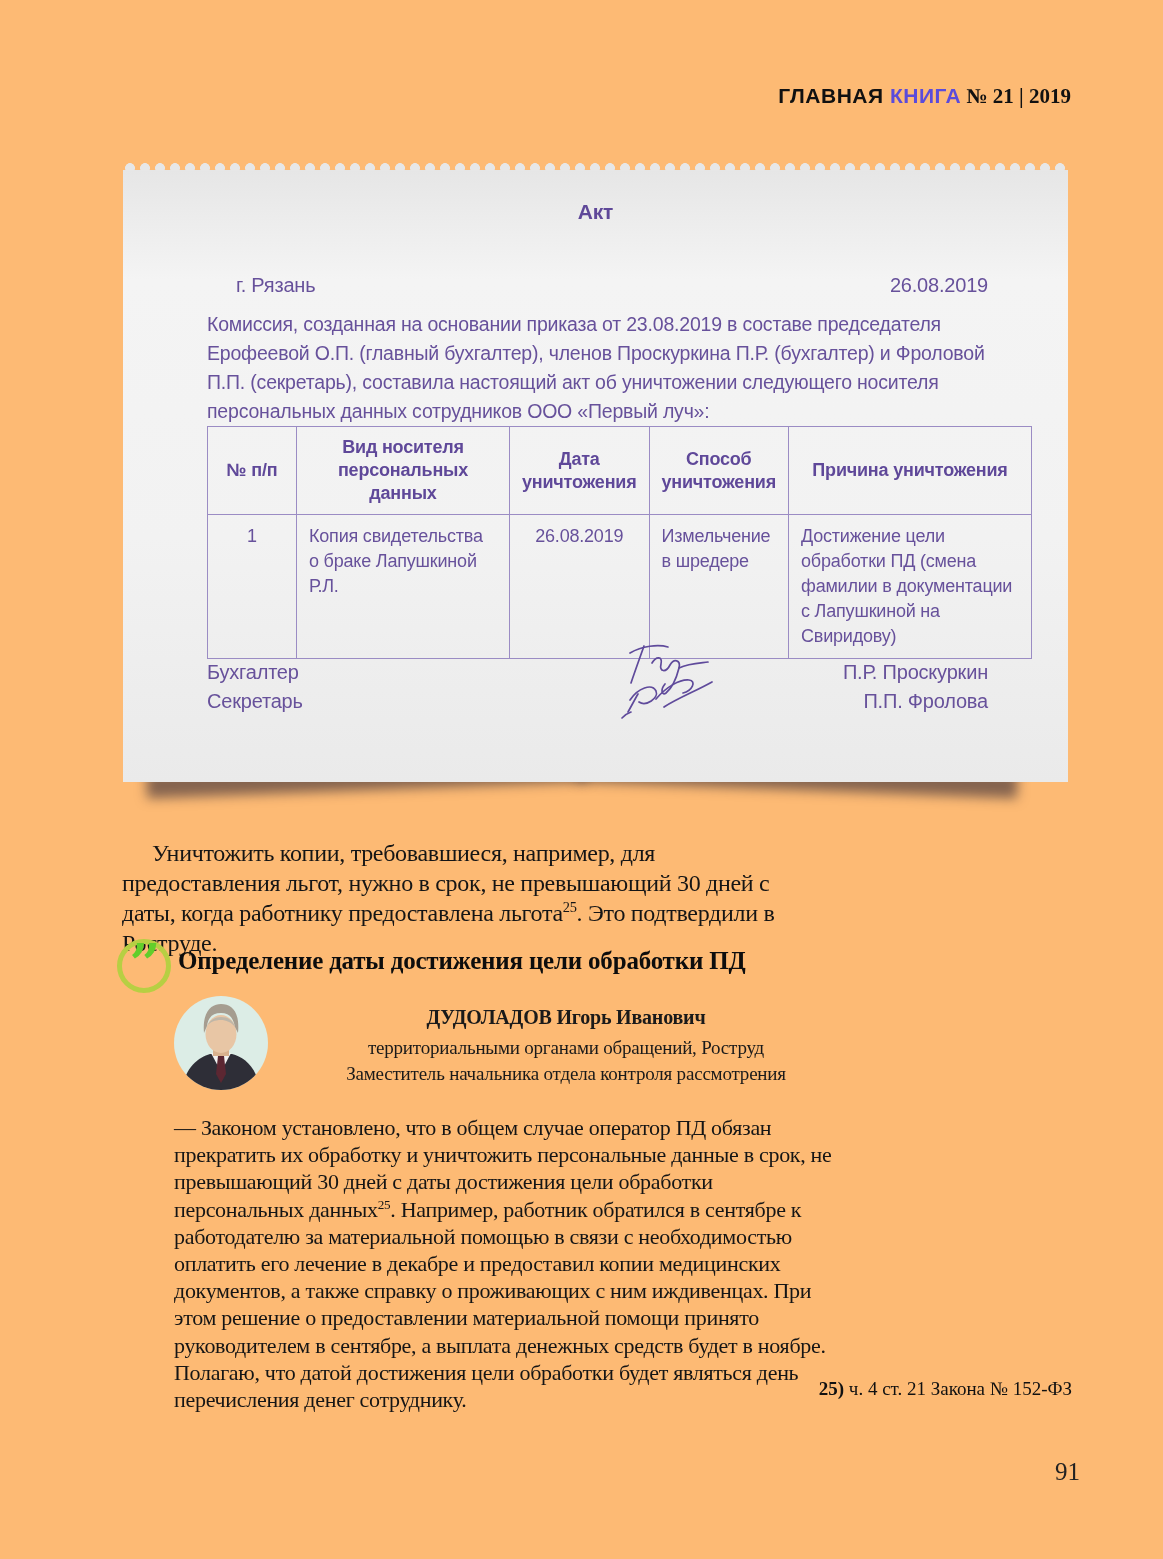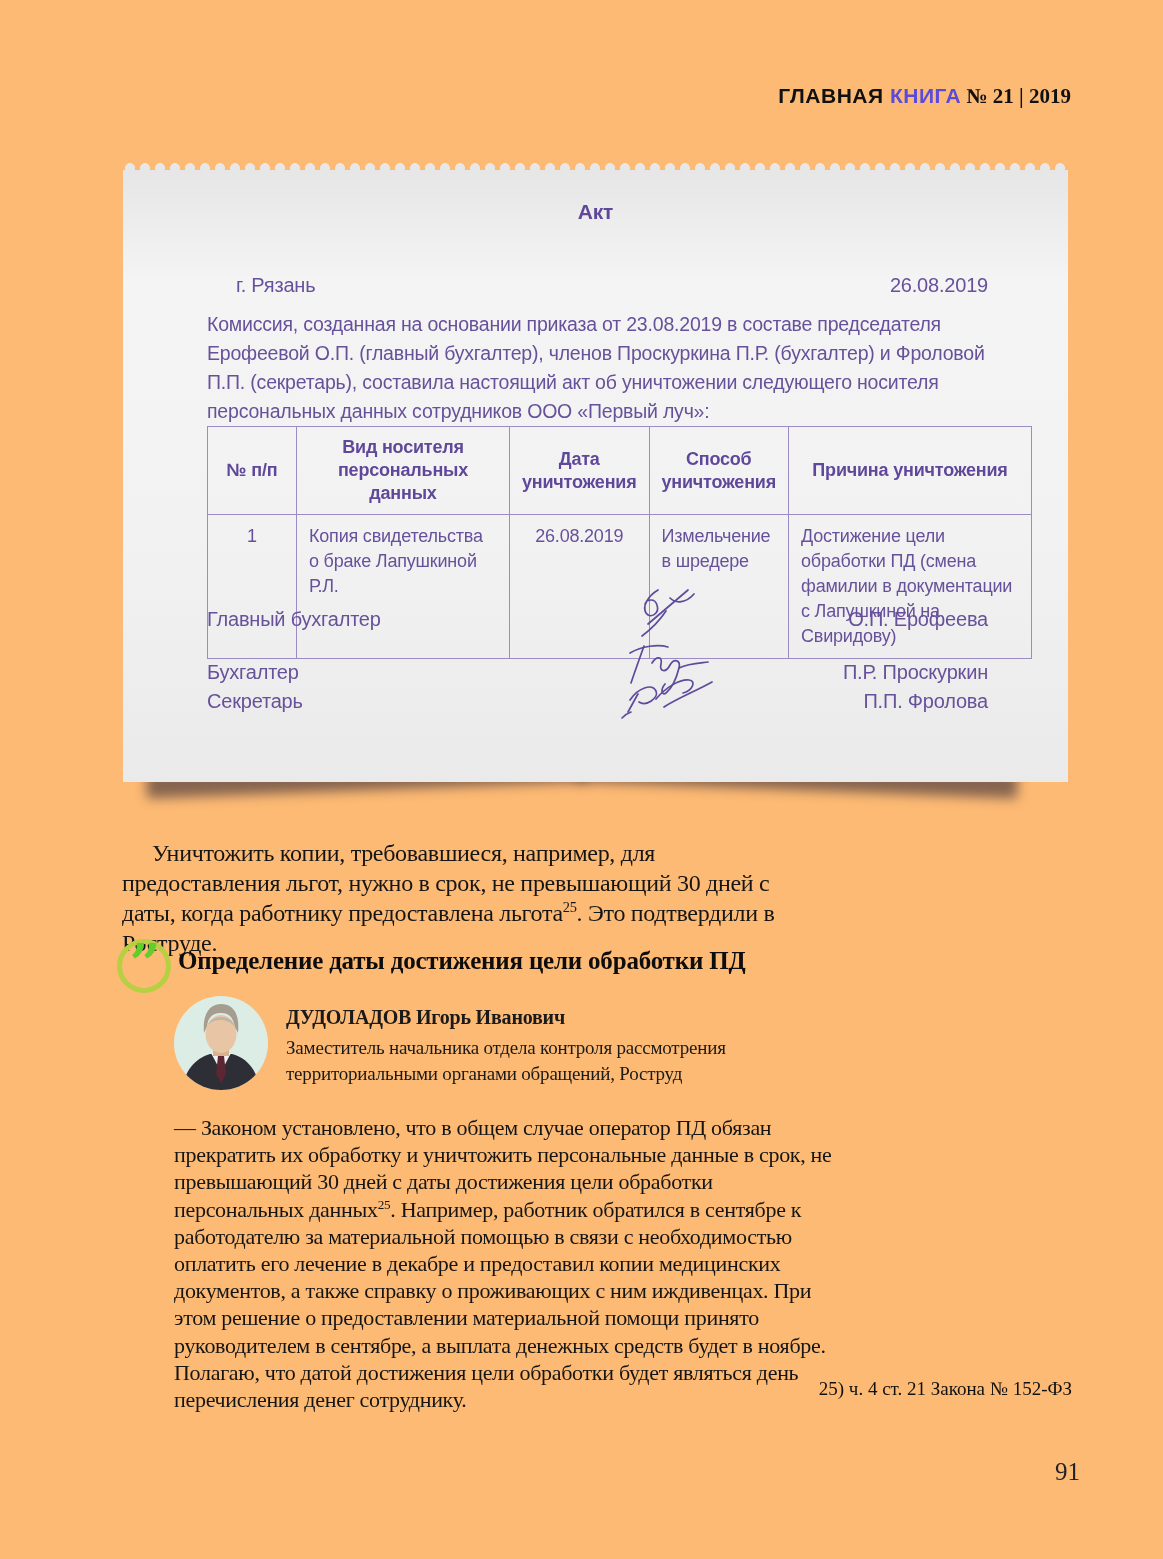--- a/index.html
+++ b/index.html
@@ -66,35 +66,35 @@
   sup{font-size:60%;line-height:0;}
   
   #quote-badge{position:absolute;left:115px;top:937px;}
   #quote-heading{
     position:absolute;left:178px;top:947px;width:720px;
     font-family:"Liberation Serif",serif;font-weight:bold;font-size:25px;color:#0d0d0d;
     letter-spacing:-.2px;
   }
   
   #expert-photo{position:absolute;left:174px;top:996px;width:94px;height:94px;}
-  #expert-block{position:absolute;left:286px;top:1006px;width:560px;font-family:"Liberation Serif",serif;color:#1a1a1a;}
+  #expert-block{position:absolute;left:286px;top:1006px;width:560px;font-family:"Liberation Serif",serif;color:#1a1a1a;text-align:center;}
   #expert-name{font-weight:bold;font-size:20px;margin-bottom:6px;letter-spacing:-.2px;}
   .expert-title{font-size:19px;line-height:26px;letter-spacing:-.2px;}
   
   #quote-text{
     position:absolute;left:174px;top:1114px;width:662px;
     font-family:"Liberation Serif",serif;font-size:22px;line-height:27.2px;color:#151515;
     letter-spacing:-.3px;
   }
   
   #footnote{
     position:absolute;right:91px;top:1378px;font-family:"Liberation Serif",serif;
     font-size:19px;color:#111;white-space:nowrap;
   }
-  #footnote .fn-marker{font-weight:normal;}
+  #footnote .fn-marker{font-weight:bold;}
   
   #page-number{
     position:absolute;right:83px;top:1458px;font-family:"Liberation Serif",serif;
     font-size:25px;color:#222;
   }
 </style>
 </head>
 <body>
 
 <div id="page">
@@ -132,32 +132,20 @@
         <tr>
           <td class="c-num">1</td>
           <td class="c-kind">Копия свидетельства о браке Лапушкиной Р.Л.</td>
           <td class="c-date">26.08.2019</td>
           <td class="c-way">Измельчение в шредере</td>
           <td class="c-why">Достижение цели обработки ПД (смена фамилии в документации с Лапушкиной на Свиридову)</td>
         </tr>
       </tbody>
     </table>
 
-    <div id="sig-row-0" class="sig-row">
-      <span class="sig-role">Главный бухгалтер</span>
-      <svg class="sig-mark" width="120" height="60" viewBox="0 0 120 60">
-        <g fill="none" stroke="#5f4a9b" stroke-width="1.7" stroke-linecap="round">
-          <path d="M46,6 C36,12 30,22 34,29 C38,35 48,30 45,21 C43,14 35,15 33,20"></path>
-          <path d="M30,52 C38,46 48,36 54,27"></path>
-          <path d="M36,40 L76,6"></path>
-          <path d="M58,14 C64,20 74,19 82,10"></path>
-        </g>
-      </svg>
-      <span class="sig-name">О.П. Ерофеева</span>
-    </div>
 
     <div id="sig-row-1" class="sig-row">
       <span class="sig-role">Бухгалтер</span>
       <svg class="sig-mark" width="130" height="60" viewBox="0 0 130 60">
         <g fill="none" stroke="#5f4a9b" stroke-width="1.7" stroke-linecap="round">
           <path d="M18,16 C30,9 46,7 56,10"></path>
           <path d="M32,9 C27,23 22,37 19,46"></path>
           <path d="M40,26 C44,19 51,19 49,27 C47,35 54,36 58,28 C62,21 69,23 67,31 C64,43 60,51 54,56 C50,59 48,53 53,47"></path>
           <path d="M67,31 C77,26 88,26 96,25"></path>
         </g>
@@ -204,22 +192,22 @@
       <path d="M37,57 L47,76 L57,57 Z" fill="#f3f3f1"></path>
       <path d="M44,60 L50,60 L52,78 L47,87 L42,78 Z" fill="#5c2732"></path>
       <path d="M39,47 h16 v13 h-16 z" fill="#d9b28e"></path>
       <ellipse cx="47" cy="38" rx="15.5" ry="19" fill="#e8c6a5"></ellipse>
       <path d="M30,37 C28,15 38,8 47,8 C58,8 66,16 64,37 L61,31 C59,21 55,17 47,17 C38,17 34,22 33,30 Z" fill="#a59d90"></path>
       <path d="M33,30 C36,24 41,21 47,21 C54,21 59,24 61,31 C57,26 52,24 47,24 C41,24 36,26 33,30 Z" fill="#beb6a8"></path>
     </g>
   </svg>
   <div id="expert-block">
     <div id="expert-name">ДУДОЛАДОВ Игорь Иванович</div>
+    <div class="expert-title">территориальными органами обращений, Роструд</div>
     <div class="expert-title">Заместитель начальника отдела контроля рассмотрения</div>
-    <div class="expert-title">территориальными органами обращений, Роструд</div>
   </div>
 
   <div id="quote-text">
     <span>— Законом установлено, что в общем случае оператор ПД обязан прекратить их обработку и уничтожить персональные данные в срок, не превышающий 30 дней с даты достижения цели обработки персональных данных</span><sup>25</sup><span>. Например, работник обратился в сентябре к работодателю за материальной помощью в связи с необходимостью оплатить его лечение в декабре и предоставил копии медицинских документов, а также справку о проживающих с ним иждивенцах. При этом решение о предоставлении материальной помощи принято руководителем в сентябре, а выплата денежных средств будет в ноябре. Полагаю, что датой достижения цели обработки будет являться день перечисления денег сотруднику.</span>
   </div>
 
   <div id="footnote">
     <span class="fn-marker">25)</span><span> ч. 4 ст. 21 Закона № 152-ФЗ</span>
   </div>
 

